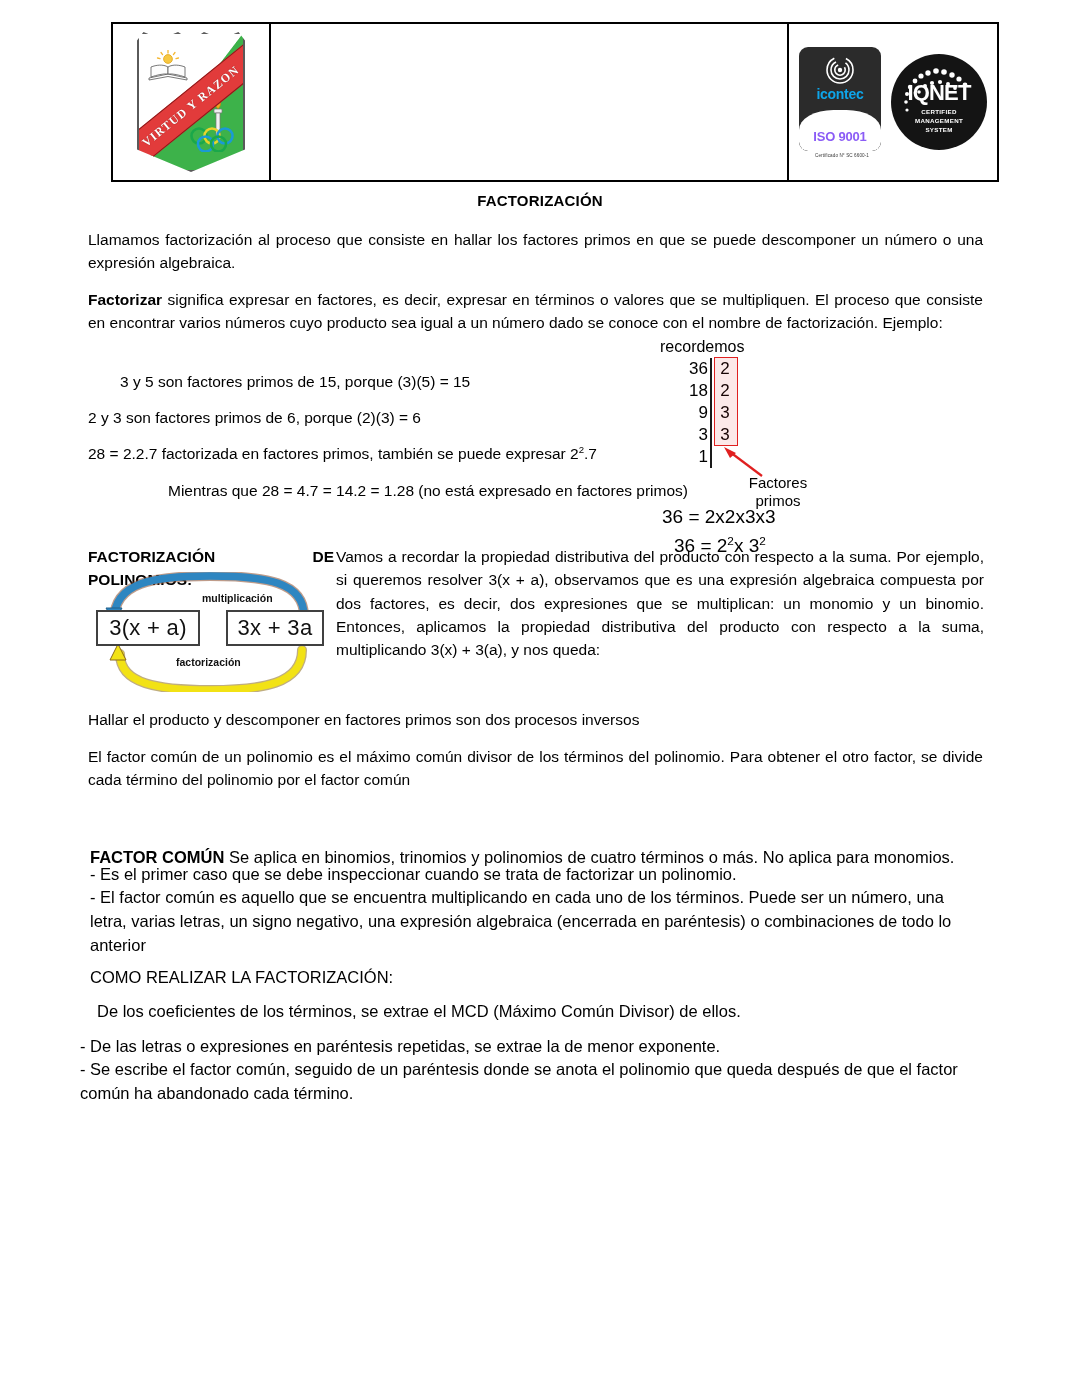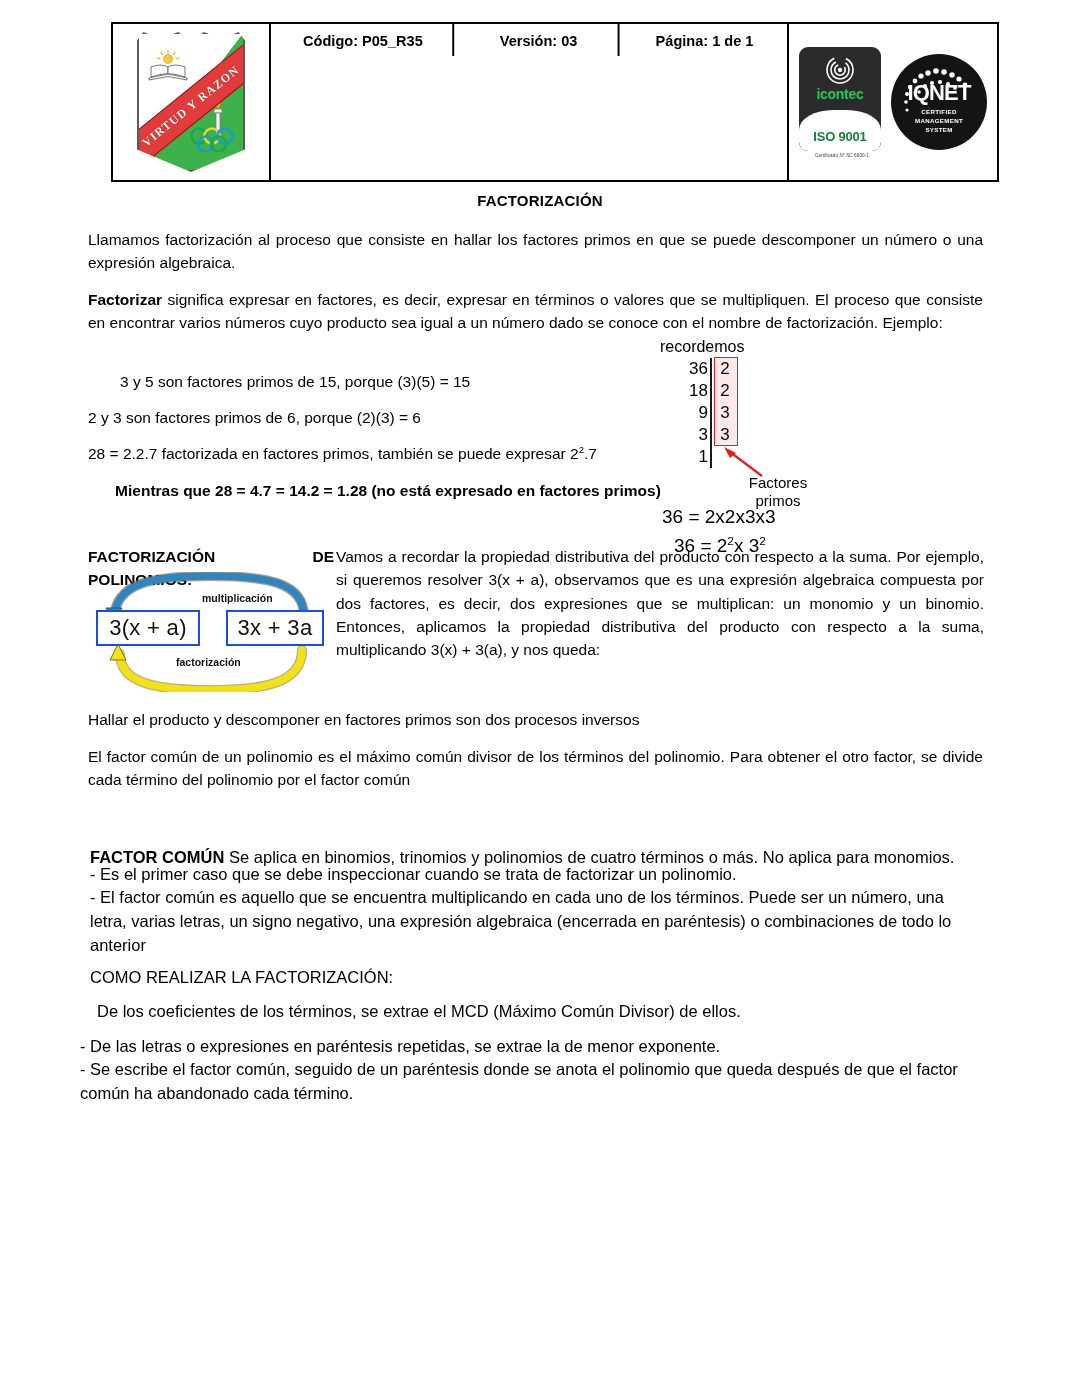--- a/index.html
+++ b/index.html
@@ -90,27 +90,27 @@
   .crest-torch{ position:absolute; right:14px; top:62px; width:22px; height:42px; }
   .crest-rings{ position:absolute; right:8px; bottom:18px; width:46px; height:26px; }
 
   
   .icontec{
     width:82px; height:104px; background:#2b2b2b; border-radius:9px;
     position:relative; display:flex; flex-direction:column; align-items:center;
     overflow:hidden;
   }
   .icontec-top{ height:63px; display:flex; flex-direction:column; align-items:center; justify-content:center; width:100%; }
-  .icontec-name{ color:#22c55e; font-size:14px; font-weight:bold; letter-spacing:-0.3px; margin-top:1px; }
+  .icontec-name{ color:#0ea5e9; font-size:14px; font-weight:bold; letter-spacing:-0.3px; margin-top:1px; }
   .icontec-bot{
     background:#fff; width:100%; flex:1;
     border-radius:42% 42% 9px 9px / 20px 20px 9px 9px;
     display:flex; align-items:flex-end; justify-content:center; padding-bottom:7px;
   }
-  .icontec-iso{ color:#15803d; font-size:13px; font-weight:bold; letter-spacing:-0.2px; }
+  .icontec-iso{ color:#8b5cf6; font-size:13px; font-weight:bold; letter-spacing:-0.2px; }
   .icontec-cert{
     font-size:4.6px; color:#3a3a3a; text-align:center;
     margin-top:2px; letter-spacing:0.1px; width:86px;
   }
   .iqnet{
     width:96px; height:96px; border-radius:50%;
     background:#141414; color:#fff;
     display:flex; flex-direction:column; align-items:center; justify-content:center;
     position:relative; overflow:hidden;
   }
@@ -150,21 +150,21 @@
   }
   .rec-arrow{ position:absolute; left:52px; top:88px; width:60px; height:34px; }
   .rec-fp{ position:absolute; left:66px; top:116px; font-size:15px; line-height:1.2; text-align:center; width:92px; }
   .rec-eq1{ position:absolute; left:-4px; top:148px; font-size:19px; white-space:nowrap; }
   .rec-eq2{ position:absolute; left:8px; top:176px; font-size:19px; white-space:nowrap; }
   sup.small{ font-size:0.62em; vertical-align:super; }
 
   
   .mfdiag{ position:absolute; left:92px; top:572px; width:238px; height:120px; }
   .mf-box{
-    position:absolute; border:2px solid #1d4ed8; background:#fff;
+    position:absolute; border:2px solid #404040; background:#fff;
     display:flex; align-items:center; justify-content:center;
     font-size:22px; font-family:"Liberation Sans", sans-serif; color:#111;
     letter-spacing:0.3px;
   }
   .mf-box.left{ left:4px; top:38px; width:104px; height:36px; }
   .mf-box.right{ left:134px; top:38px; width:98px; height:36px; }
   .mf-label{
     position:absolute; font-size:10.5px; font-weight:bold;
     font-family:"Liberation Sans", sans-serif; color:#111;
   }
@@ -208,25 +208,20 @@
           <circle cx="29.5" cy="18" r="7.5" fill="none" stroke="#1aa84a" stroke-width="2.6"></circle>
         </svg>
         <div class="crest-band">
           <span>VIRTUD Y RAZON</span>
         </div>
       </div>
     </div>
   </div>
 
   <div class="hdr-mid-cell">
-    <div class="hdr-meta-row">
-      <div class="hdr-meta-cell c1">Código: P05_R35</div>
-      <div class="hdr-meta-cell c2">Versión: 03</div>
-      <div class="hdr-meta-cell c3">Página: 1 de 1</div>
-    </div>
   </div>
 
   <div class="hdr-cert-cell">
     <div>
       <div class="icontec">
         <div class="icontec-top">
           <svg width="30" height="30" viewBox="0 0 30 30">
             <circle cx="15" cy="15" r="13" fill="none" stroke="#fff" stroke-width="1.6" stroke-dasharray="55 12"></circle>
             <circle cx="15" cy="15" r="9" fill="none" stroke="#fff" stroke-width="1.6" stroke-dasharray="38 10"></circle>
             <circle cx="15" cy="15" r="5.2" fill="none" stroke="#fff" stroke-width="1.6" stroke-dasharray="22 7"></circle>
@@ -280,21 +275,21 @@
   <span class="inner" style="display:block;width:100%;transform:scaleX(1);">Llamamos factorización al proceso que consiste en hallar los factores primos en que se puede descomponer un número o una expresión algebraica.</span>
 </div>
 
 <div class="p-narrow" style="left:88px; top:288px; width:895px;">
   <b>Factorizar</b><span> significa expresar en factores, es decir, expresar en términos o valores que se multipliquen. El proceso que consiste en encontrar varios números cuyo producto sea igual a un número dado se conoce con el nombre de factorización. Ejemplo:</span>
 </div>
 
 <div class="p-narrow" style="left:104px; top:370px; width:560px; text-align:left;margin-left:16px;">3 y 5 son factores primos de 15, porque (3)(5) = 15</div>
 <div class="p-narrow" style="left:88px; top:406px; width:560px; text-align:left;">2 y 3 son factores primos de 6, porque (2)(3) = 6</div>
 <div class="p-narrow" style="left:88px; top:442px; width:600px; text-align:left;"><span>28 = 2.2.7 factorizada en factores primos, también se puede expresar 2</span><sup class="small">2</sup><span>.7</span></div>
-<div class="p-narrow" style="left:88px; top:479px; width:600px; text-align:center;font-weight:bold;">Mientras que 28 = 4.7 = 14.2 = 1.28 (no está expresado en factores primos)</div>
+<div class="p-narrow" style="left:88px; top:479px; width:600px; text-align:right;">Mientras que 28 = 4.7 = 14.2 = 1.28 (no está expresado en factores primos)</div>
 
 <div class="recordemos">
   <div class="rec-label">recordemos</div>
   <div class="ladder">
     <div class="ladder-redbox"></div>
 
     <div class="ladder-row">
       <div class="ladder-left">36</div>
       <div class="ladder-bar"></div>
       <div class="ladder-right">2</div>

